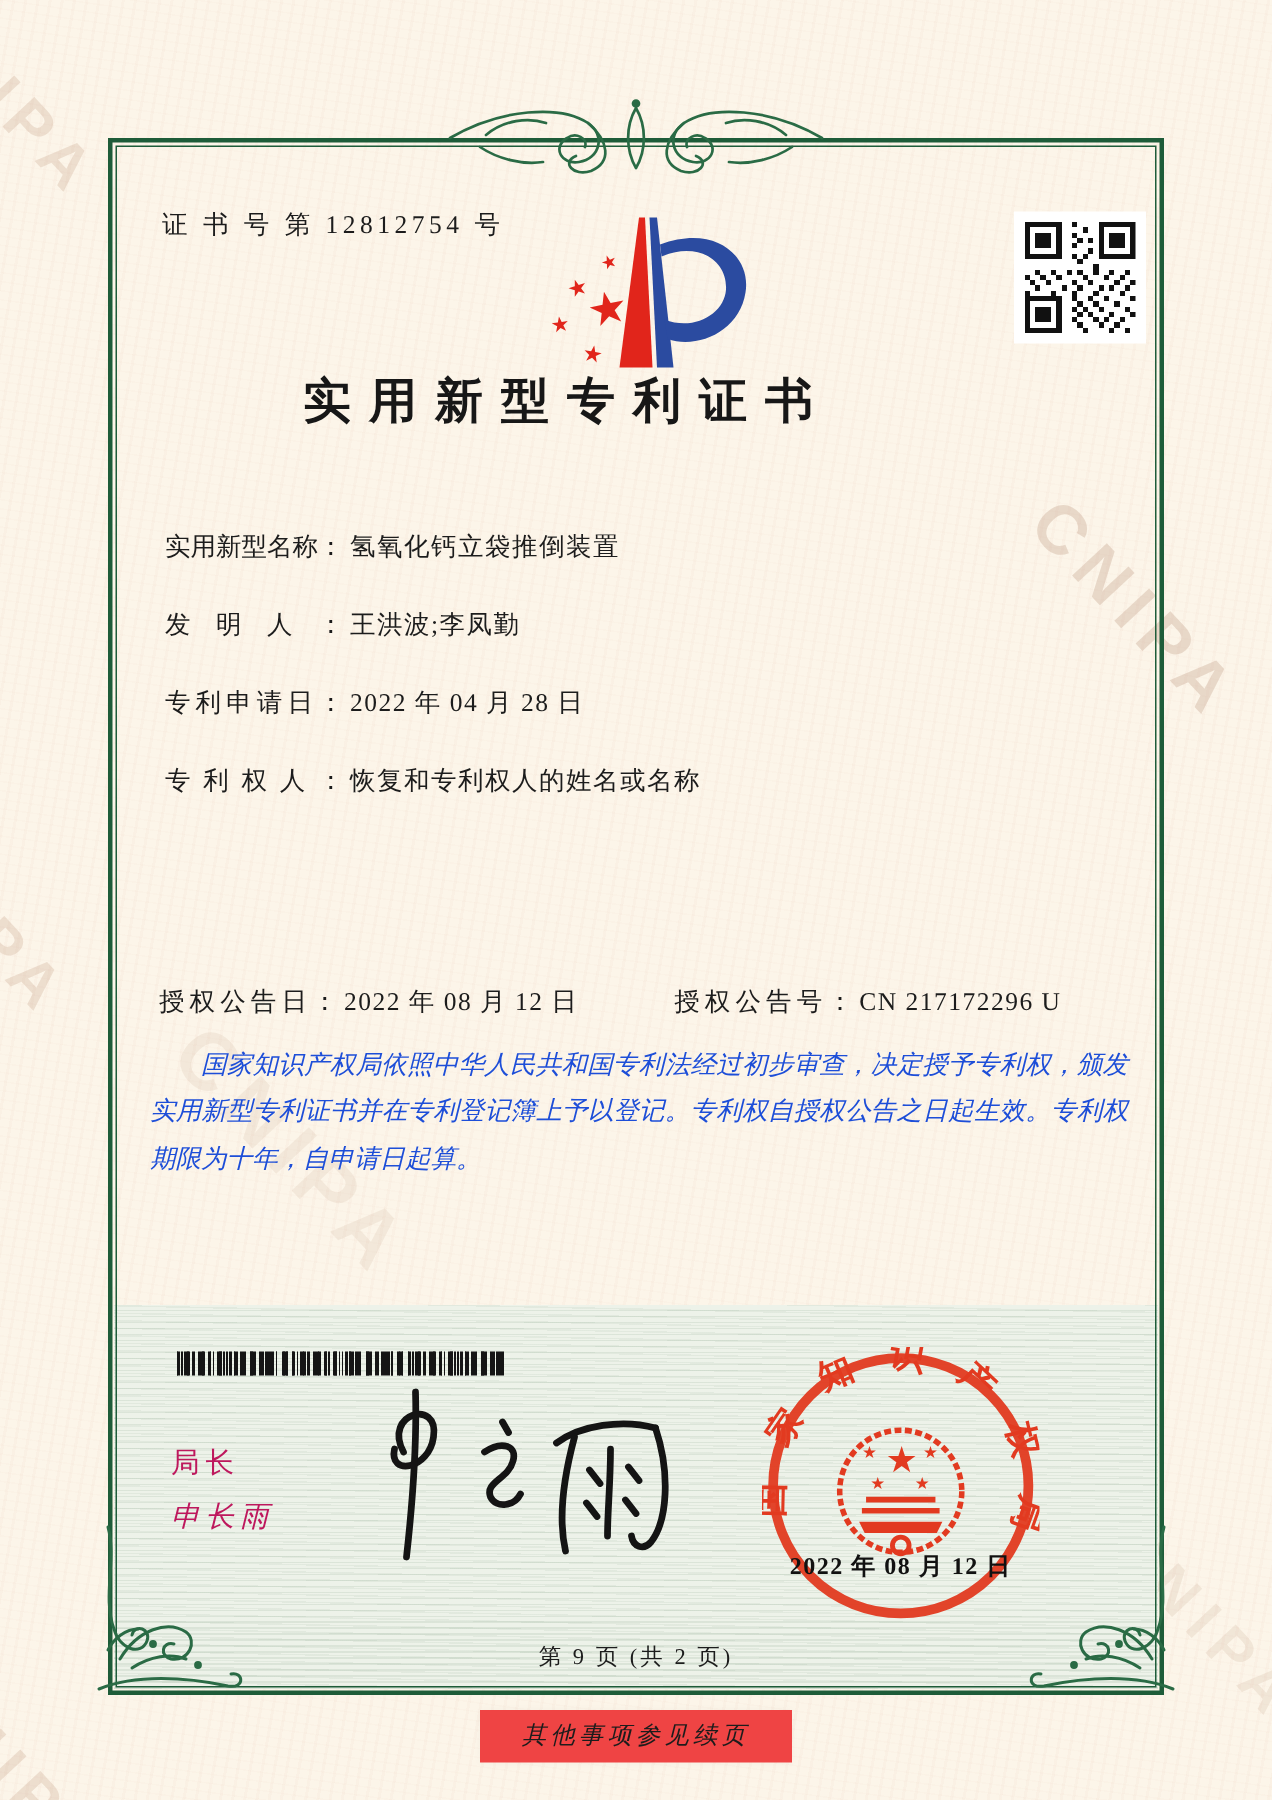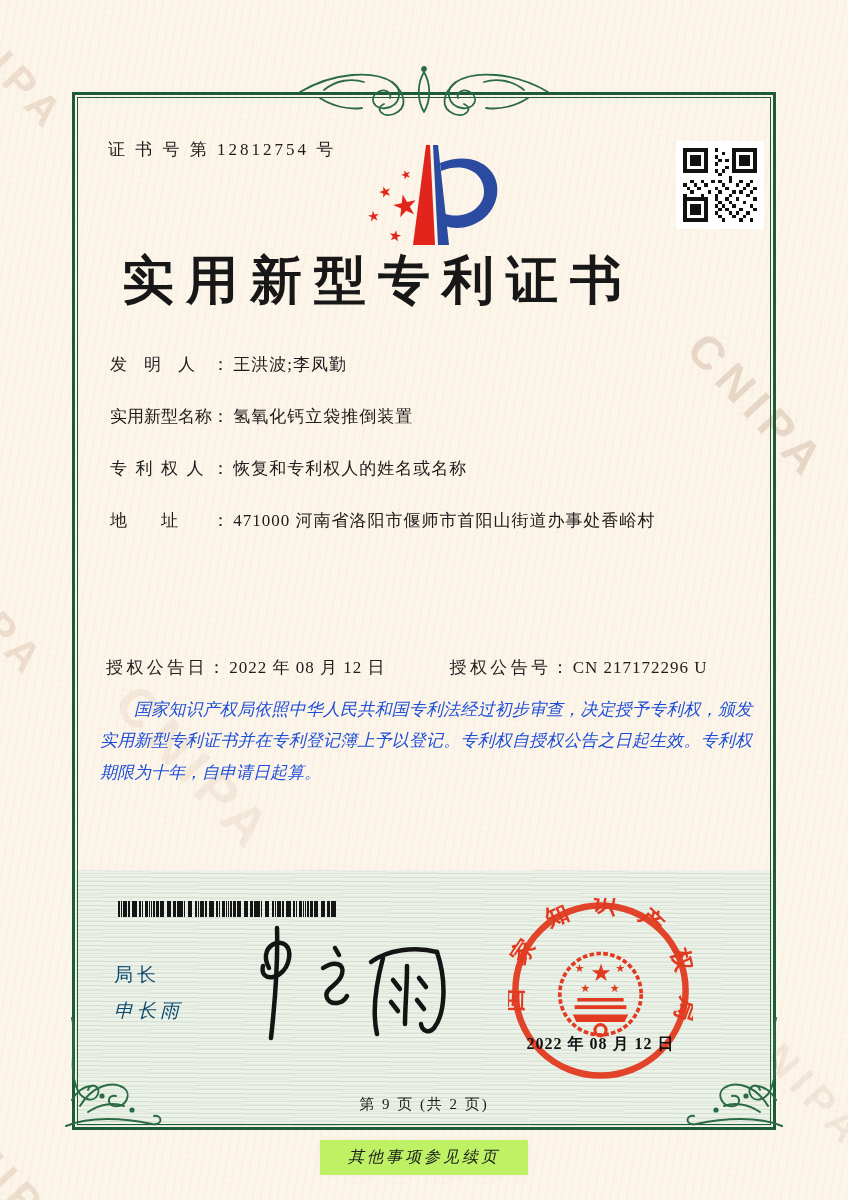--- a/index.html
+++ b/index.html
@@ -34,21 +34,21 @@
   .band{
     position:absolute;left:76px;top:870px;width:696px;height:256px;
     background-color:#edf2e9;
     background-image:
       repeating-linear-gradient(0deg, rgba(125,156,128,0.16) 0 1px, rgba(255,255,255,0) 1px 4px),
       repeating-linear-gradient(1.2deg, rgba(125,156,128,0.10) 0 1px, rgba(255,255,255,0) 1px 5px);
   }
   .cert-no{position:absolute;left:108px;top:138px;font-size:17px;letter-spacing:3px;}
   .title{
     position:absolute;left:72px;top:246px;width:612px;text-align:center;
-    font-size:52px;font-weight:700;letter-spacing:12px;color:#171717;
+    font-size:32px;font-weight:700;letter-spacing:12px;color:#171717;
   }
   .logo{position:absolute;left:345px;top:133px;}
   .qr-wrap{position:absolute;left:676px;top:141px;width:88px;height:88px;background:#ffffff;}
   .qr-wrap svg{position:absolute;left:7px;top:7px;}
   .fields{position:absolute;left:110px;top:339px;width:640px;}
   .frow{line-height:52px;font-size:17px;white-space:nowrap;}
   .flabel{
     display:inline-block;width:7em;vertical-align:top;
     text-align:justify;text-align-last:justify;
   }
@@ -63,37 +63,37 @@
   .paras p{margin:0;text-indent:2em;}
   .barcode{
     position:absolute;left:118px;top:901px;width:218px;height:16px;
     background:
       repeating-linear-gradient(90deg,#151515 0 2px,transparent 2px 3px,#151515 3px 4px,transparent 4px 7px),
       repeating-linear-gradient(90deg,#151515 0 1px,transparent 1px 5px,#151515 5px 8px,transparent 8px 11px);
   }
   .director-title,.director-name{
     position:absolute;left:114px;
     font-family:"Liberation Sans","DejaVu Sans",sans-serif;
-    font-size:19px;letter-spacing:4px;color:#0c4a6e;
+    font-size:19px;letter-spacing:4px;color:#be185d;
   }
   .director-title{top:962px;}
   .director-name{top:998px;font-style:italic;}
   .signature{position:absolute;left:235px;top:922px;}
   .seal{position:absolute;left:508px;top:898px;width:185px;height:185px;}
   .seal-date{
     position:absolute;left:508px;top:1034px;width:185px;text-align:center;
     font-size:16px;color:#111;letter-spacing:1px;font-weight:600;
   }
   .page-info{
     position:absolute;left:72px;top:1095px;width:704px;text-align:center;
     font-size:15px;letter-spacing:2px;
   }
   .footer-note{
     position:absolute;left:50%;top:1140px;transform:translateX(-50%);
-    background:#bef264;padding:7px 28px;font-size:16px;font-style:italic;
+    background:#ef4444;padding:7px 28px;font-size:16px;font-style:italic;
     letter-spacing:3px;box-shadow:0 0 6px rgba(0,0,0,0.03);
   }
   .ornament-top{position:absolute;left:294px;top:64px;}
   .corner-bl{position:absolute;left:60px;top:1016px;}
   .corner-br{position:absolute;left:678px;top:1016px;transform:scaleX(-1);}
   svg{display:block;}
 </style>
 </head>
 <body>
 
@@ -241,34 +241,34 @@
       <rect x="11" y="20" width="1" height="1"></rect>
       <rect x="16" y="20" width="1" height="1"></rect>
     <rect x="19" y="20" width="1" height="1"></rect>
   </svg>
 </div>
 
 <div class="title">实用新型专利证书</div>
 
 <div class="fields">
   <div class="frow">
+    <span class="flabel">实用新型名称：</span>
+    <span class="fvalue">氢氧化钙立袋推倒装置</span>
+  </div>
+  <div class="frow">
     <span class="flabel">发明人：</span>
     <span class="fvalue">王洪波;李凤勤</span>
   </div>
   <div class="frow">
-    <span class="flabel">实用新型名称：</span>
-    <span class="fvalue">氢氧化钙立袋推倒装置</span>
+    <span class="flabel">专利申请日：</span>
+    <span class="fvalue">2022 年 04 月 28 日</span>
   </div>
   <div class="frow">
     <span class="flabel">专利权人：</span>
     <span class="fvalue">恢复和专利权人的姓名或名称</span>
-  </div>
-  <div class="frow">
-    <span class="flabel">地址：</span>
-    <span class="fvalue">471000 河南省洛阳市偃师市首阳山街道办事处香峪村</span>
   </div>
 </div>
 
 <div class="grant-row">
   <span class="flabel">授权公告日：</span>
   <span class="fvalue">2022 年 08 月 12 日</span>
   <span class="flabel">授权公告号：</span>
   <span class="fvalue">CN 217172296 U</span>
 </div>
 

